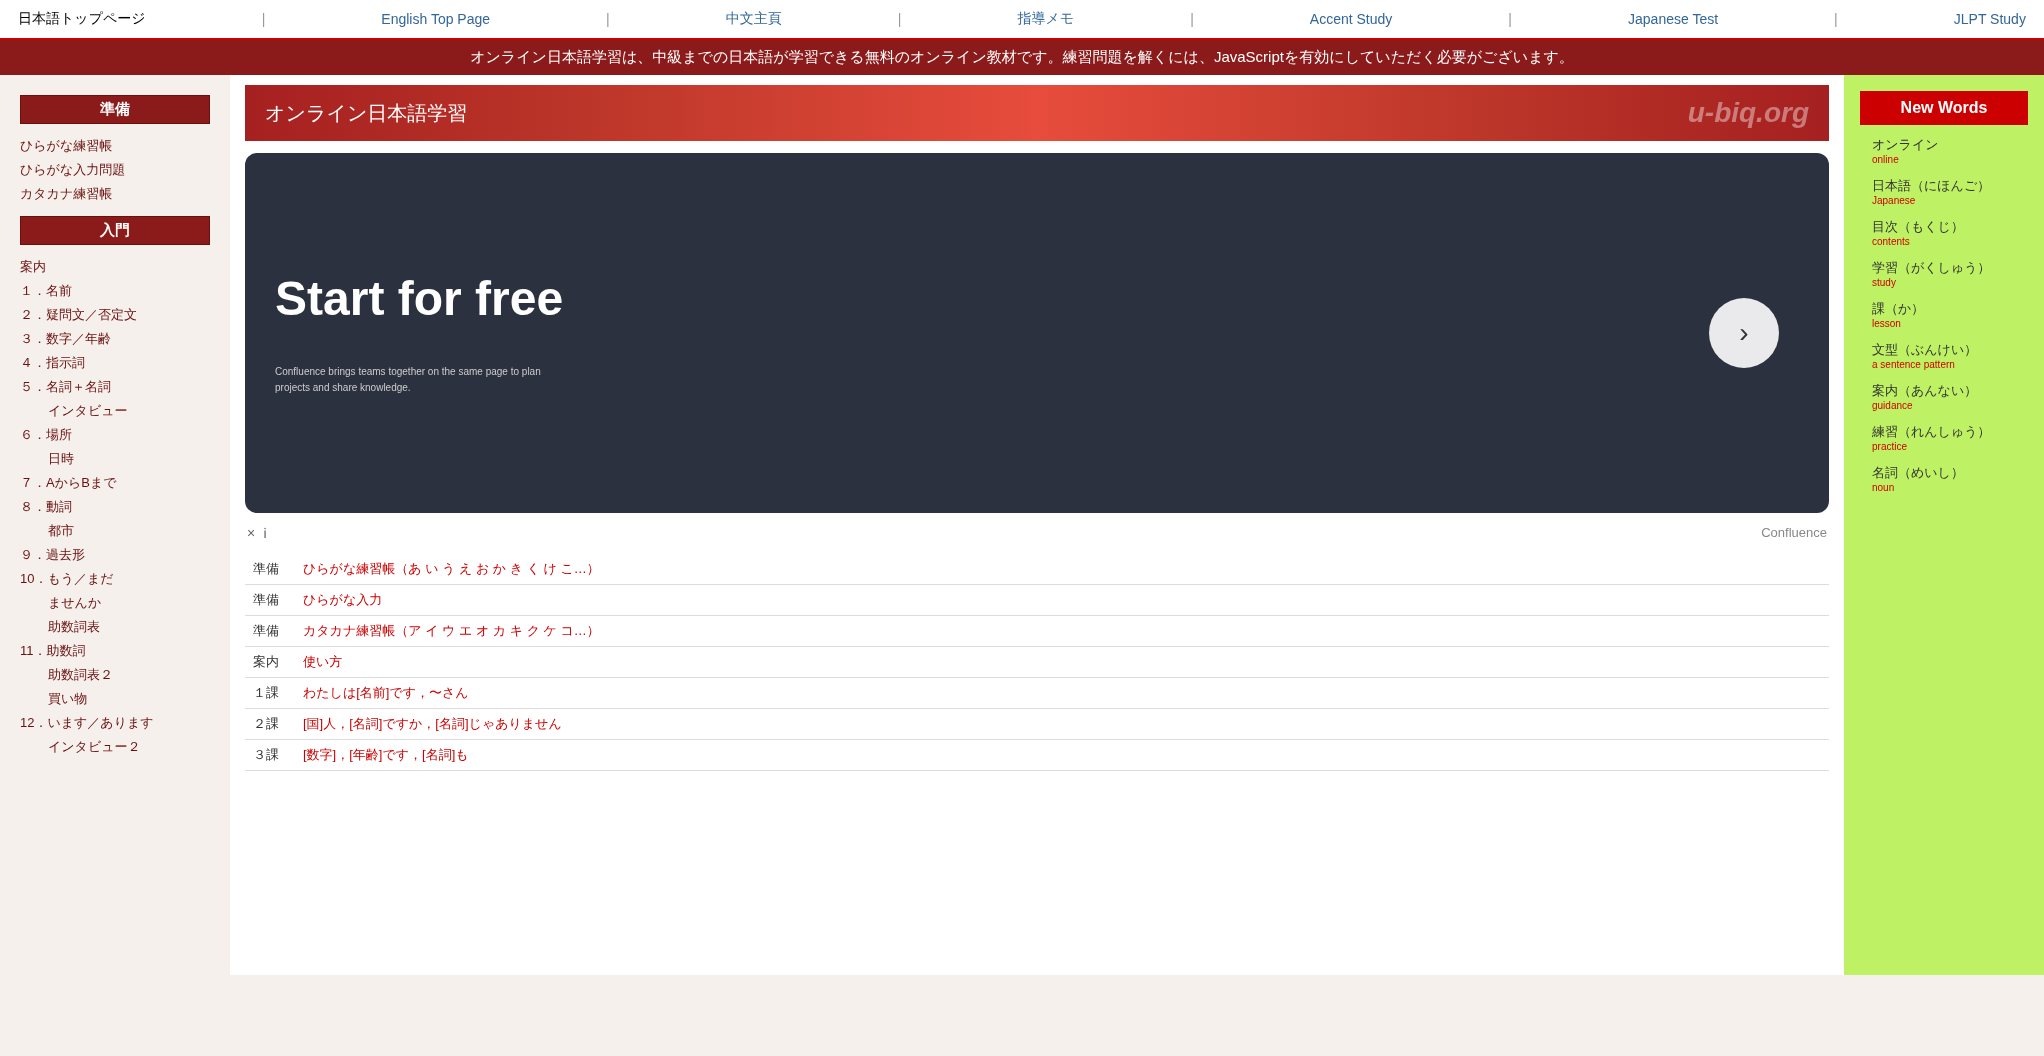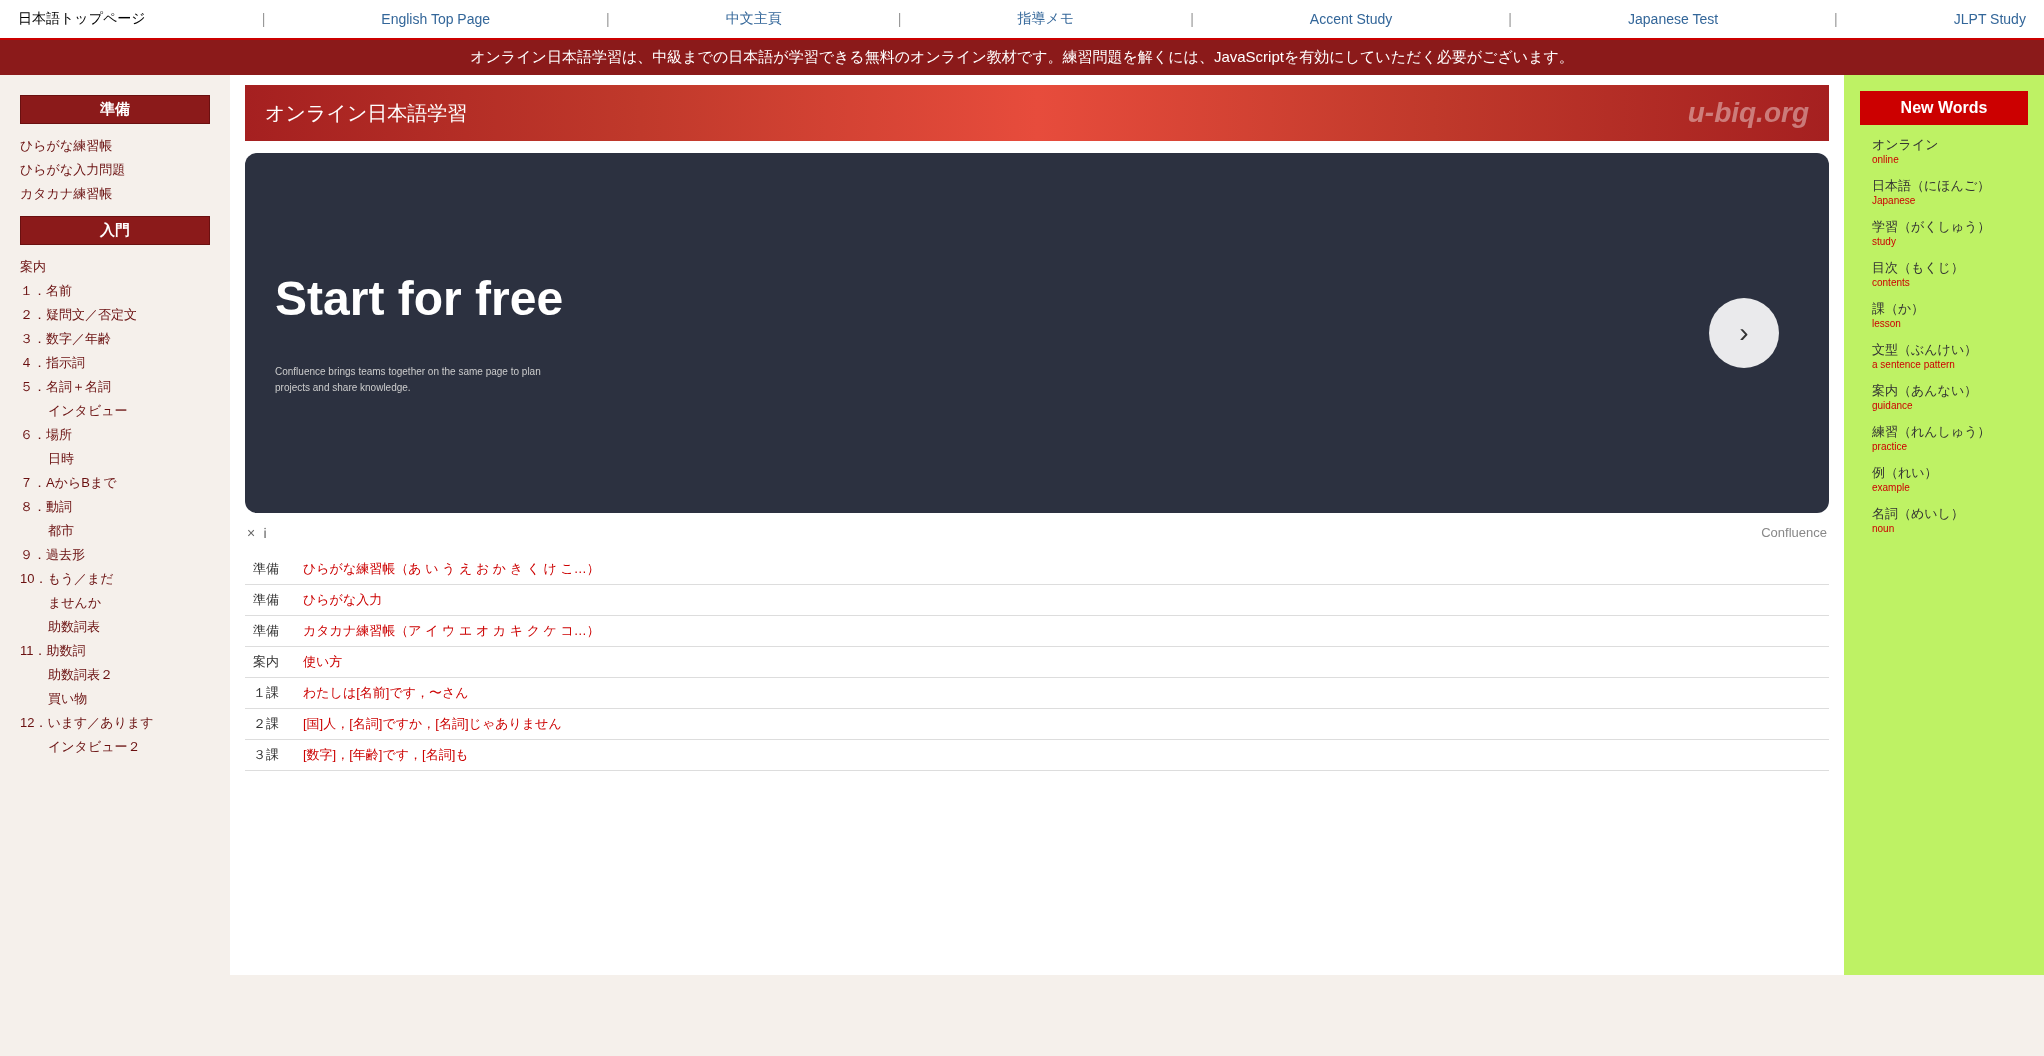--- a/index.html
+++ b/index.html
@@ -333,46 +333,42 @@
     <div id="new-words-title">New Words</div>
     <div class="word-entry">
       <span class="word-jp">オンライン</span>
       <span class="word-en">online</span>
     </div>
     <div class="word-entry">
       <span class="word-jp">日本語（にほんご）</span>
       <span class="word-en">Japanese</span>
     </div>
     <div class="word-entry">
+      <span class="word-jp">目次（もくじ）</span>
+      <span class="word-en">contents</span>
+    </div>
+    <div class="word-entry">
       <span class="word-jp">学習（がくしゅう）</span>
       <span class="word-en">study</span>
     </div>
     <div class="word-entry">
-      <span class="word-jp">目次（もくじ）</span>
-      <span class="word-en">contents</span>
-    </div>
-    <div class="word-entry">
       <span class="word-jp">課（か）</span>
       <span class="word-en">lesson</span>
     </div>
     <div class="word-entry">
       <span class="word-jp">文型（ぶんけい）</span>
       <span class="word-en">a sentence pattern</span>
     </div>
     <div class="word-entry">
       <span class="word-jp">案内（あんない）</span>
       <span class="word-en">guidance</span>
     </div>
     <div class="word-entry">
       <span class="word-jp">練習（れんしゅう）</span>
       <span class="word-en">practice</span>
     </div>
     <div class="word-entry">
-      <span class="word-jp">例（れい）</span>
-      <span class="word-en">example</span>
-    </div>
-    <div class="word-entry">
       <span class="word-jp">名詞（めいし）</span>
       <span class="word-en">noun</span>
     </div>
   </div>
 
 </div>
 
 </body></html>

